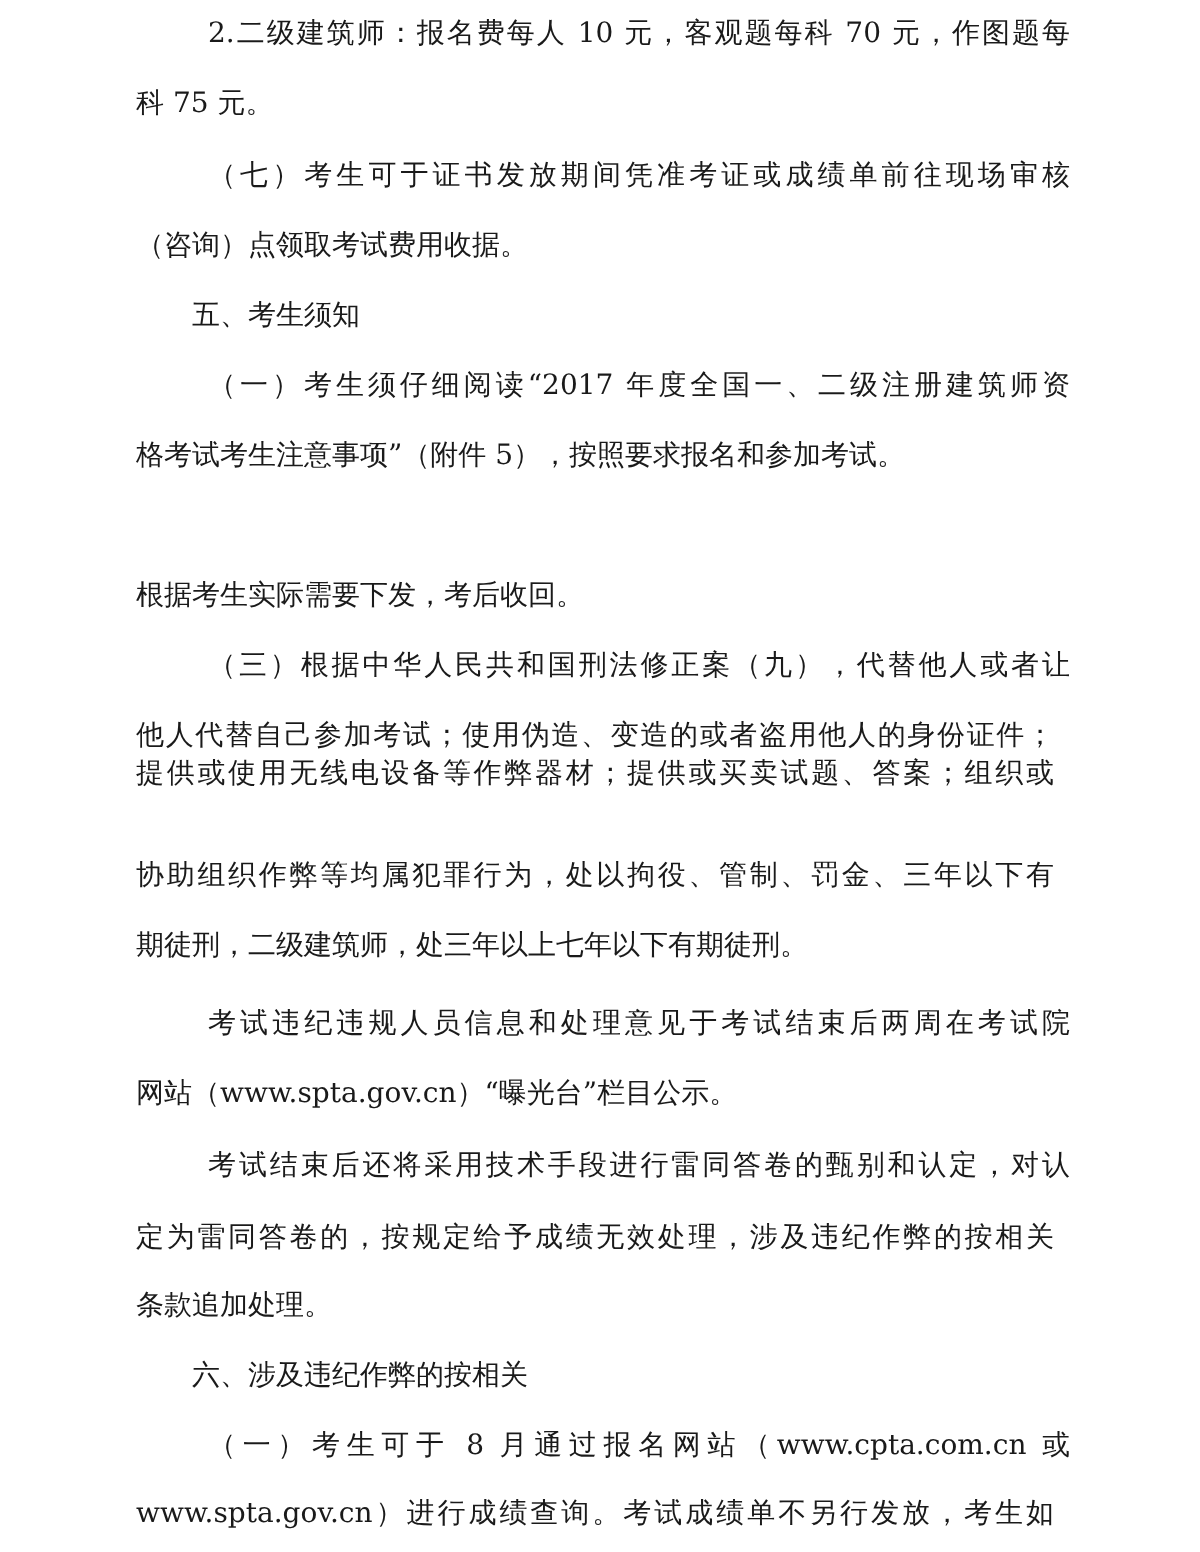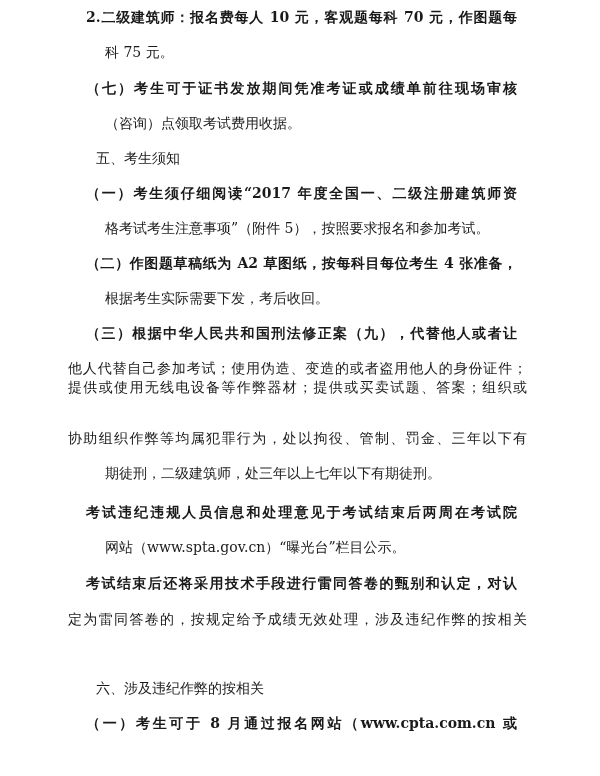--- a/index.html
+++ b/index.html
@@ -29,27 +29,25 @@
       width: 459px;
       height: 22px;
       font-size: 14px;
       line-height: 22px;
       white-space: nowrap;
       text-align: justify;
       text-align-last: justify;
       letter-spacing: 0;
     }
     .line.indent {
-      left: 86px;
+      left: 104px;
       width: 431px;
-      font-weight: bold;
     }
     .line.last {
       text-align-last: left;
-      margin-left: 37px;
     }
     .line.heading {
       left: 96px;
       width: auto;
       text-align-last: left;
     }
   </style>
 </head>
 <body>
 
@@ -59,32 +57,33 @@
   <div class="line last" style="top:41px">科 75 元。</div>
 
   <div class="line indent" style="top:77px">（七）考生可于证书发放期间凭准考证或成绩单前往现场审核</div>
   <div class="line last" style="top:112px">（咨询）点领取考试费用收据。</div>
 
   <div class="line heading" style="top:147px">五、考生须知</div>
 
   <div class="line indent" style="top:182px">（一）考生须仔细阅读“2017 年度全国一、二级注册建筑师资</div>
   <div class="line last" style="top:217px">格考试考生注意事项”（附件 5），按照要求报名和参加考试。</div>
 
-  <div class="line indent" style="top:252px">（二）作图题草稿纸为 A2 草图纸，按每科目每位考生 4 张准备，</div>
   <div class="line last" style="top:287px">根据考生实际需要下发，考后收回。</div>
 
   <div class="line indent" style="top:322px">（三）根据中华人民共和国刑法修正案（九），代替他人或者让</div>
   <div class="line" style="top:357px">他人代替自己参加考试；使用伪造、变造的或者盗用他人的身份证件；</div>
   <div class="line" style="top:376px">提供或使用无线电设备等作弊器材；提供或买卖试题、答案；组织或</div>
   <div class="line" style="top:427px">协助组织作弊等均属犯罪行为，处以拘役、管制、罚金、三年以下有</div>
   <div class="line last" style="top:462px">期徒刑，二级建筑师，处三年以上七年以下有期徒刑。</div>
 
   <div class="line indent" style="top:501px">考试违纪违规人员信息和处理意见于考试结束后两周在考试院</div>
   <div class="line last" style="top:536px">网站（www.spta.gov.cn）“曝光台”栏目公示。</div>
 
   <div class="line indent" style="top:572px">考试结束后还将采用技术手段进行雷同答卷的甄别和认定，对认</div>
   <div class="line" style="top:608px">定为雷同答卷的，按规定给予成绩无效处理，涉及违纪作弊的按相关</div>
+  <div class="line last" style="top:642px">条款追加处理。</div>
 
   <div class="line heading" style="top:677px">六、涉及违纪作弊的按相关</div>
 
   <div class="line indent" style="top:712px">（一）考生可于 8 月通过报名网站（www.cpta.com.cn 或</div>
+  <div class="line" style="top:746px">www.spta.gov.cn）进行成绩查询。考试成绩单不另行发放，考生如</div>
 
 </div>
 
 </body></html>

